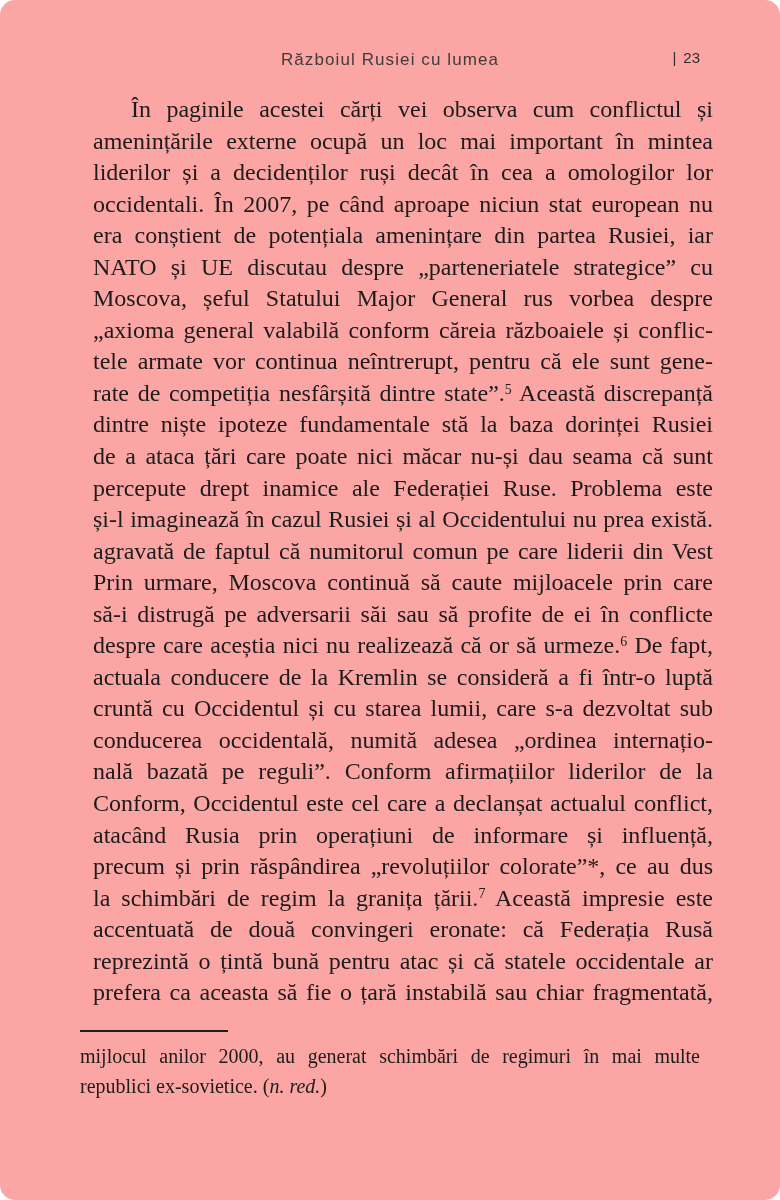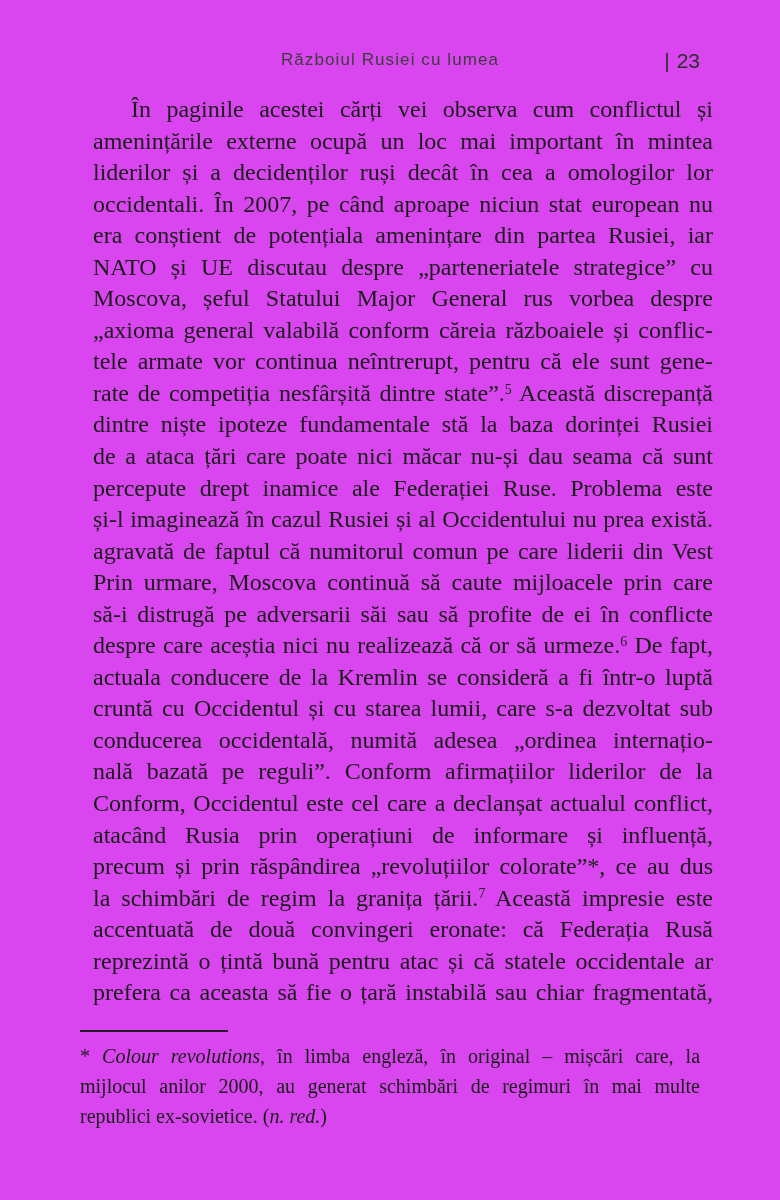--- a/index.html
+++ b/index.html
@@ -8,23 +8,24 @@
     width: 780px;
     height: 1200px;
     background: #ffffff;
     overflow: hidden;
   }
   .page {
     position: absolute;
     inset: 0;
     width: 780px;
     height: 1200px;
-    background: #d946ef;
+    background: #fca5a5;
     color: #1c1c1c;
     font-family: "Liberation Serif", "DejaVu Serif", serif;
+    border-radius: 15px;
   }
   .running-head {
     position: absolute;
     top: 50px;
     left: 80px;
     width: 620px;
     height: 26px;
     font-family: "Liberation Sans", "DejaVu Sans", sans-serif;
     color: #3d3d3d;
   }
@@ -34,21 +35,21 @@
     right: 0;
     top: 0;
     text-align: center;
     font-size: 17px;
     letter-spacing: 1.1px;
   }
   .rh-page {
     position: absolute;
     right: 0;
     top: -1px;
-    font-size: 21px;
+    font-size: 15px;
     color: #2e2e2e;
   }
   .rh-bar { display: inline-block; margin-right: 7px; font-weight: 300; }
   .body-text {
     position: absolute;
     top: 94px;
     left: 80px;
     width: 620px;
     font-size: 24px;
     line-height: 31.55px;
@@ -123,18 +124,17 @@
       <div class="line"><span>precum și prin răspândirea „revoluțiilor colorate”*, ce au dus</span></div>
       <div class="line"><span>la schimbări de regim la granița țării.</span><span class="sup">7</span><span> Această impresie este</span></div>
       <div class="line"><span>accentuată de două convingeri eronate: că Federația Rusă</span></div>
       <div class="line"><span>reprezintă o țintă bună pentru atac și că statele occidentale ar</span></div>
       <div class="line"><span>prefera ca aceasta să fie o țară instabilă sau chiar fragmentată,</span></div>
     </div>
 
   <div class="footnote-rule"></div>
 
   <div class="footnote">
-      <div class="line"><span>* </span><span class="it">Colour revolutions</span><span>, în limba engleză, în original – mișcări care, la</span></div>
       <div class="line"><span>mijlocul anilor 2000, au generat schimbări de regimuri în mai multe</span></div>
       <div class="line left"><span>republici ex-sovietice. (</span><span class="it">n. red.</span><span>)</span></div>
     </div>
 
 </div>
 
 </body></html>

